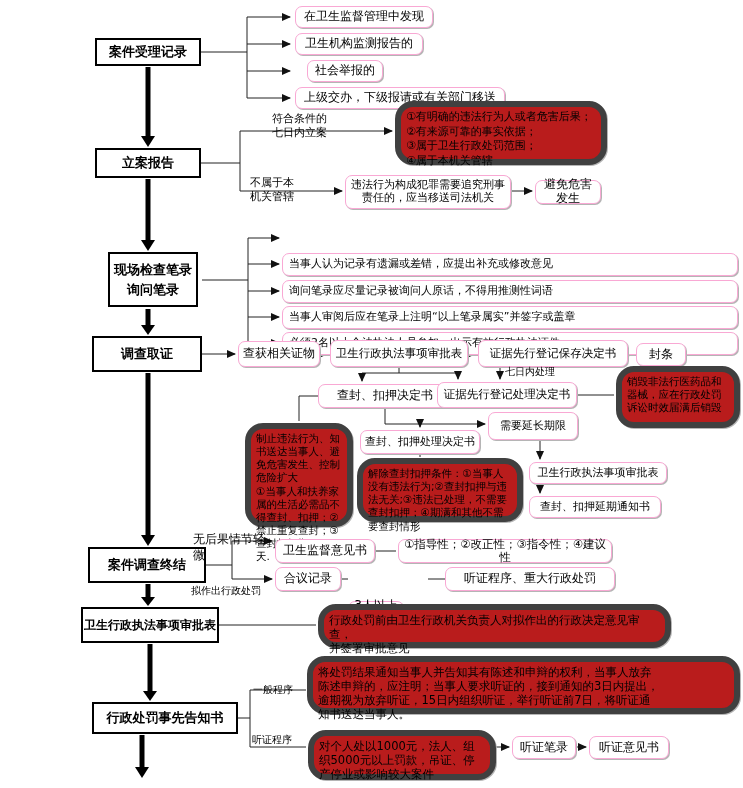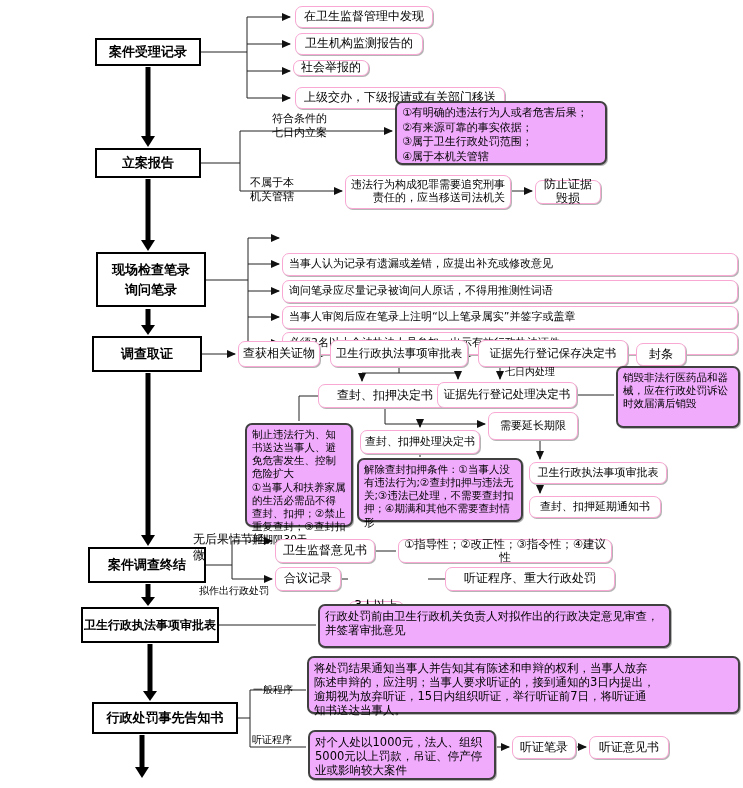--- a/index.html
+++ b/index.html
@@ -18,26 +18,26 @@
   }
   .spine.sm { font-size:12px; }
   .rbox {
     position:absolute; z-index:2; box-sizing:border-box;
     border:1px solid #f9a8d4; border-radius:7px; background:#fff;
     box-shadow:1px 1px 0 #b5b5b5;
     display:flex; align-items:center; justify-content:center;
     text-align:center; font-size:12px; line-height:1.15; padding:0 3px;
     white-space:pre-line;
   }
-  .rbox.n11  { font-size:11px;text-align:right; }
+  .rbox.n11  { font-size:11px; }
   .rbox.n115 { font-size:11.5px; }
   .rbox.left { justify-content:flex-start; text-align:left; padding-left:6px; }
   .note {
     position:absolute; z-index:2; box-sizing:border-box;
-    border:2px solid #404040; border-radius:7px; background:#f0abfc;
+    border:6px solid #404040; border-radius:18px; background:#b91c1c;
     box-shadow:1px 1px 0 #b5b5b5;
     display:block; text-align:left; font-size:10.5px; line-height:1.25;
     padding:3px 5px; white-space:pre-line;
   }
   .note.n115 { font-size:11.5px; line-height:1.22; }
   .lbl {
     position:absolute; z-index:3; font-size:10.5px; line-height:1.3;
     text-align:left; white-space:pre-line;
   }
 </style>
@@ -115,43 +115,43 @@
       <polygon points="141,325 155,325 148,335"></polygon>
       <polygon points="141,535 155,535 148,546"></polygon>
       <polygon points="141,597 155,597 148,606"></polygon>
       <polygon points="143,691 157,691 150,701"></polygon>
       <polygon points="135,767 149,767 142,778"></polygon>
     </g>
   </svg>
 
   <div class="spine" style="left:95px;top:38px;width:106px;height:28px">案件受理记录</div>
   <div class="spine" style="left:95px;top:148px;width:106px;height:30px">立案报告</div>
-  <div class="spine" style="left:96px;top:252px;width:110px;height:55px">现场检查笔录
+  <div class="spine" style="left:108px;top:252px;width:90px;height:55px">现场检查笔录
 询问笔录</div>
   <div class="spine" style="left:92px;top:336px;width:110px;height:36px">调查取证</div>
   <div class="spine" style="left:88px;top:547px;width:118px;height:36px">案件调查终结</div>
   <div class="spine sm" style="left:81px;top:607px;width:138px;height:36px">卫生行政执法事项审批表</div>
   <div class="spine" style="left:92px;top:702px;width:146px;height:32px">行政处罚事先告知书</div>
 
   <div class="rbox" style="left:295px;top:6px;width:138px;height:22px">在卫生监督管理中发现</div>
   <div class="rbox" style="left:295px;top:33px;width:128px;height:22px">卫生机构监测报告的</div>
-  <div class="rbox" style="left:293px;top:60px;width:76px;height:16px">社会举报的</div>
+  <div class="rbox" style="left:307px;top:60px;width:76px;height:22px">社会举报的</div>
   <div class="rbox" style="left:295px;top:87px;width:210px;height:22px">上级交办，下级报请或有关部门移送</div>
 
   <div class="lbl" style="left:272px;top:112px;width:78px;height:32px;font-size:11px">符合条件的
 七日内立案</div>
   <div class="note" style="left:395px;top:101px;width:212px;height:64px;font-size:11px;line-height:1.33">①有明确的违法行为人或者危害后果；
 ②有来源可靠的事实依据；
 ③属于卫生行政处罚范围；
 ④属于本机关管辖</div>
   <div class="lbl" style="left:250px;top:176px;width:58px;height:30px;font-size:11px">不属于本
 机关管辖</div>
   <div class="rbox n11" style="left:345px;top:175px;width:166px;height:34px">违法行为构成犯罪需要追究刑事
 责任的，应当移送司法机关</div>
-  <div class="rbox" style="left:535px;top:180px;width:66px;height:24px">防止证据毁损</div>
+  <div class="rbox" style="left:535px;top:180px;width:66px;height:24px">避免危害发生</div>
 
   <div class="rbox n11 left" style="left:282px;top:253px;width:456px;height:23px">当事人认为记录有遗漏或差错，应提出补充或修改意见</div>
   <div class="rbox n11 left" style="left:282px;top:280px;width:456px;height:23px">询问笔录应尽量记录被询问人原话，不得用推测性词语</div>
   <div class="rbox n11 left" style="left:282px;top:306px;width:456px;height:23px">当事人审阅后应在笔录上注明“以上笔录属实”并签字或盖章</div>
   <div class="rbox n11 left" style="left:282px;top:332px;width:456px;height:23px">必须2名以上合法执法人员参加，出示有效行政执法证件</div>
 
   <div class="rbox" style="left:238px;top:341px;width:82px;height:26px">查获相关证物</div>
   <div class="rbox n115" style="left:330px;top:340px;width:138px;height:27px">卫生行政执法事项审批表</div>
   <div class="rbox n115" style="left:478px;top:340px;width:150px;height:27px">证据先行登记保存决定书</div>
   <div class="rbox" style="left:636px;top:343px;width:50px;height:23px">封条</div>
@@ -163,21 +163,21 @@
   <div class="note" style="left:245px;top:423px;width:108px;height:104px">制止违法行为、知书送达当事人、避免危害发生、控制危险扩大
 ①当事人和扶养家属的生活必需品不得查封、扣押；②禁止重复查封；③查封扣押期限30天.</div>
   <div class="rbox n11" style="left:360px;top:430px;width:120px;height:24px">查封、扣押处理决定书</div>
   <div class="note" style="left:357px;top:458px;width:166px;height:64px">解除查封扣押条件：①当事人没有违法行为;②查封扣押与违法无关;③违法已处理，不需要查封扣押；④期满和其他不需要查封情形</div>
   <div class="rbox n11" style="left:529px;top:462px;width:138px;height:22px">卫生行政执法事项审批表</div>
   <div class="rbox n11" style="left:529px;top:496px;width:132px;height:22px">查封、扣押延期通知书</div>
 
   <div class="lbl" style="left:193px;top:532px;width:82px;height:12px;font-size:12px">无后果情节轻微</div>
   <div class="rbox" style="left:275px;top:539px;width:100px;height:24px">卫生监督意见书</div>
   <div class="rbox n115" style="left:398px;top:539px;width:214px;height:24px">①指导性；②改正性；③指令性；④建议性</div>
-  <div class="lbl" style="left:199px;top:584px;width:84px;height:12px;font-size:10px">拟作出行政处罚</div>
+  <div class="lbl" style="left:191px;top:584px;width:84px;height:12px;font-size:10px">拟作出行政处罚</div>
   <div class="rbox" style="left:275px;top:567px;width:66px;height:24px">合议记录</div>
   <div class="rbox" style="left:348px;top:601px;width:56px;height:24px">3人以上单数</div>
   <div class="rbox" style="left:445px;top:567px;width:170px;height:24px">听证程序、重大行政处罚</div>
 
   <div class="note n115" style="left:318px;top:604px;width:353px;height:44px">行政处罚前由卫生行政机关负责人对拟作出的行政决定意见审查，
 并签署审批意见</div>
 
   <div class="lbl" style="left:253px;top:683px;width:46px;height:12px;font-size:10px">一般程序</div>
   <div class="note n115" style="left:307px;top:656px;width:433px;height:58px">将处罚结果通知当事人并告知其有陈述和申辩的权利，当事人放弃
 陈述申辩的，应注明；当事人要求听证的，接到通知的3日内提出，

